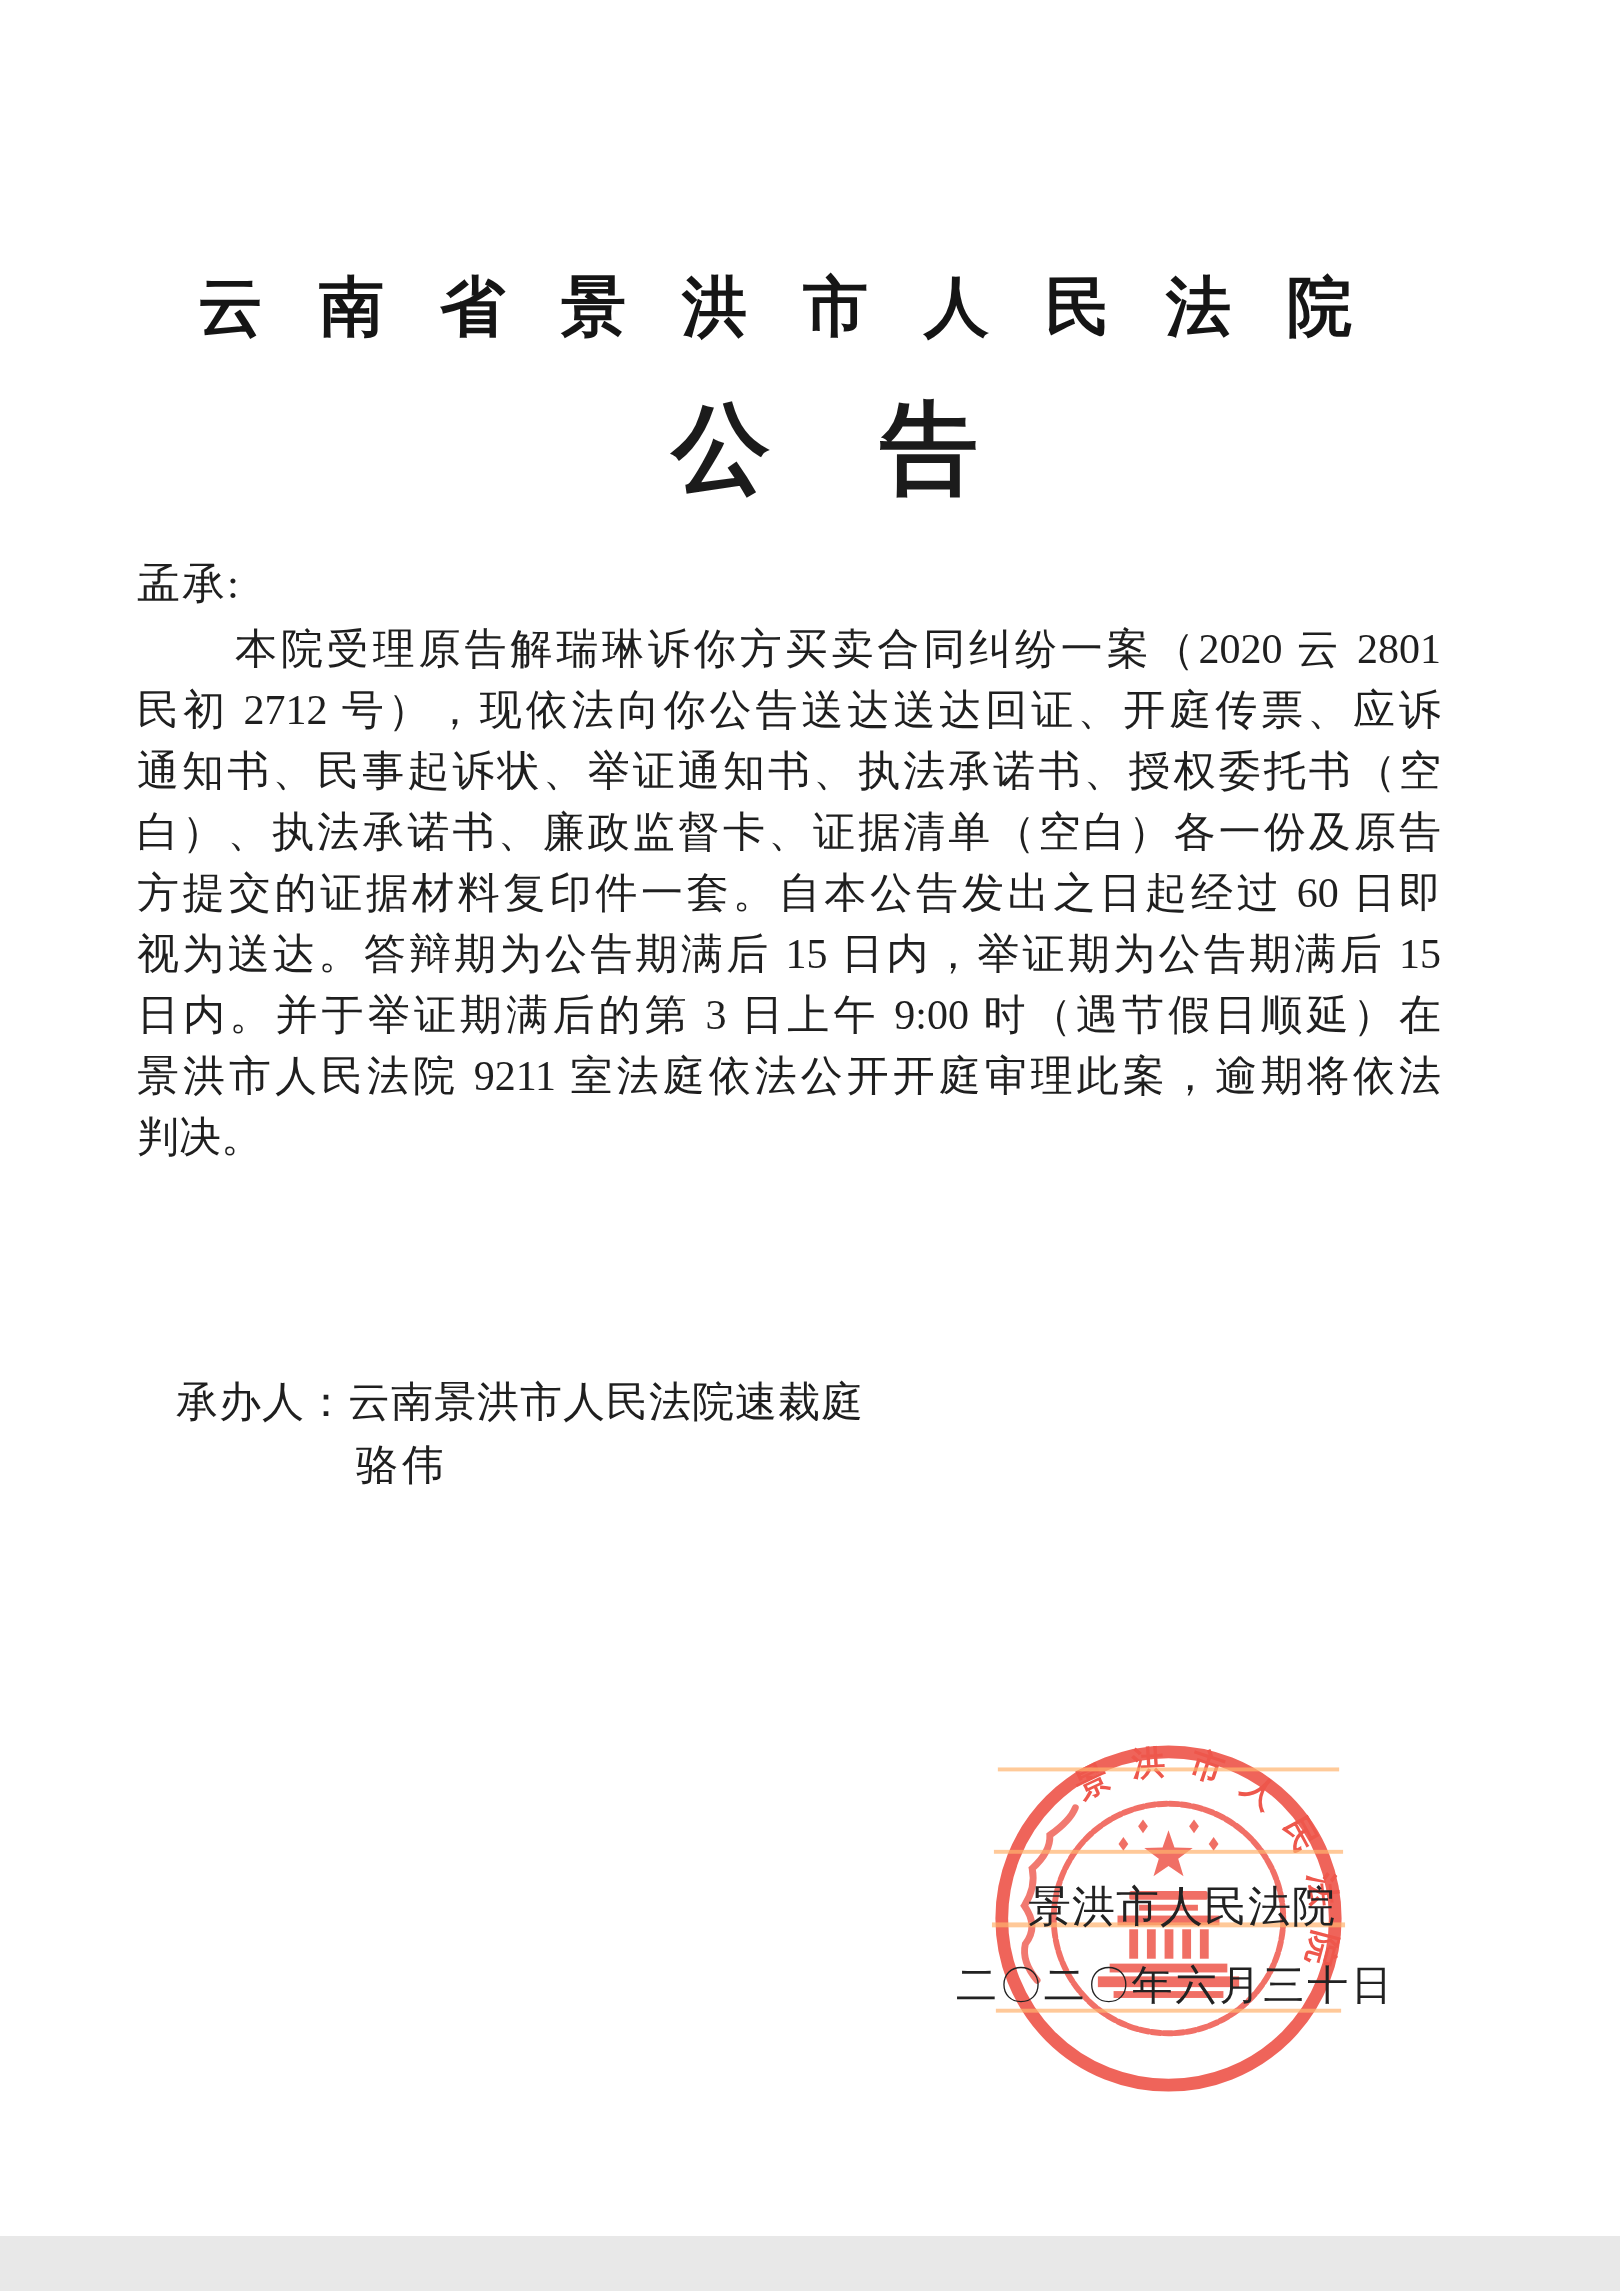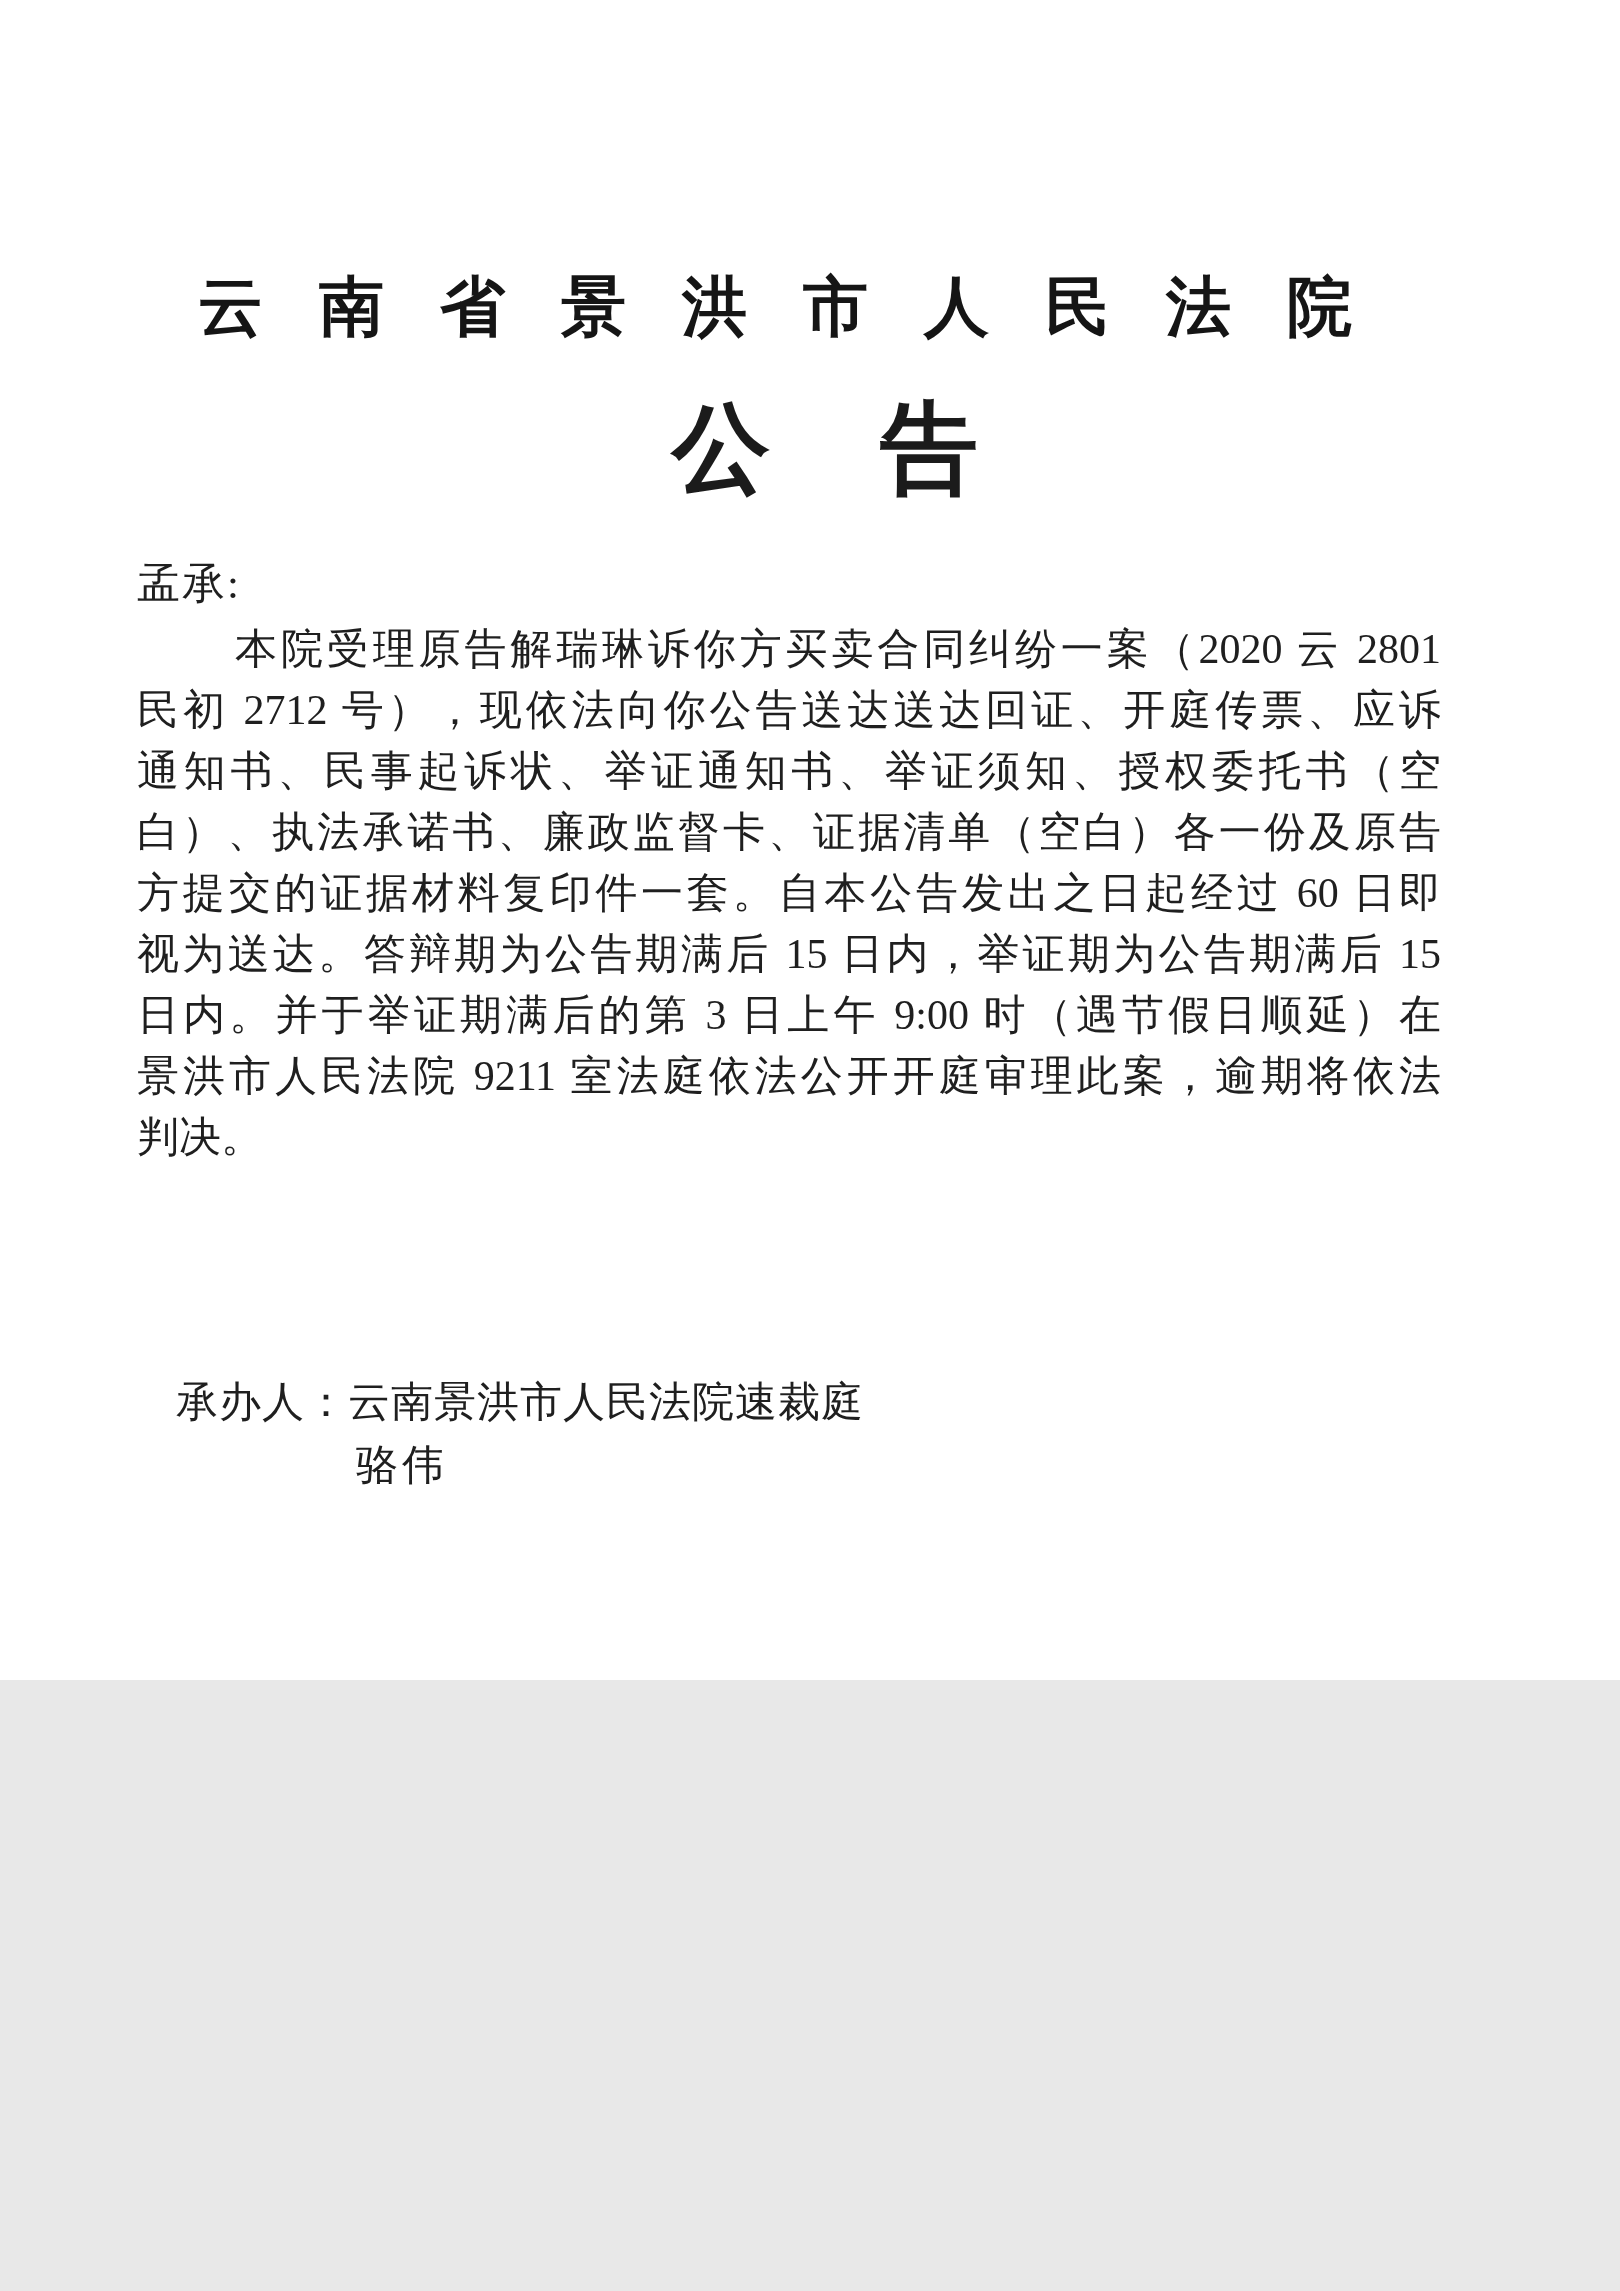--- a/index.html
+++ b/index.html
@@ -1,18 +1,18 @@
 <!DOCTYPE html>
 <html><head>
 <meta charset="utf-8">
 <style>
   html,body{margin:0;padding:0;background:#e8e8e8;}
   .page{
     position:relative;
-    width:1620px;height:1680px;
+    width:1620px;height:2236px;
     margin:0 auto;
     background:#ffffff;
     overflow:hidden;
     font-family:"Liberation Serif","DejaVu Serif",serif;
     color:#1f1f1f;
   }
   
   .court-title{
     position:absolute;left:198px;top:263px;
     font-size:65px;font-weight:700;
@@ -75,21 +75,21 @@
 <div class="page">
 
   <div class="court-title">云南省景洪市人民法院</div>
   <div class="notice-title">公告</div>
 
   <div class="addressee">孟承:</div>
 
   <div class="body-para">
     <div class="bline first">本院受理原告解瑞琳诉你方买卖合同纠纷一案（2020 云 2801</div>
     <div class="bline">民初 2712 号），现依法向你公告送达送达回证、开庭传票、应诉</div>
-    <div class="bline">通知书、民事起诉状、举证通知书、举证须知、授权委托书（空</div>
+    <div class="bline">通知书、民事起诉状、举证通知书、执法承诺书、授权委托书（空</div>
     <div class="bline">白）、执法承诺书、廉政监督卡、证据清单（空白）各一份及原告</div>
     <div class="bline">方提交的证据材料复印件一套。自本公告发出之日起经过 60 日即</div>
     <div class="bline">视为送达。答辩期为公告期满后 15 日内，举证期为公告期满后 15</div>
     <div class="bline">日内。并于举证期满后的第 3 日上午 9:00 时（遇节假日顺延）在</div>
     <div class="bline">景洪市人民法院 9211 室法庭依法公开开庭审理此案，逾期将依法</div>
     <div class="bline last">判决。</div>
   </div>
 
   <div class="handler-line">承办人：云南景洪市人民法院速裁庭</div>
   <div class="handler-name">骆伟</div>

